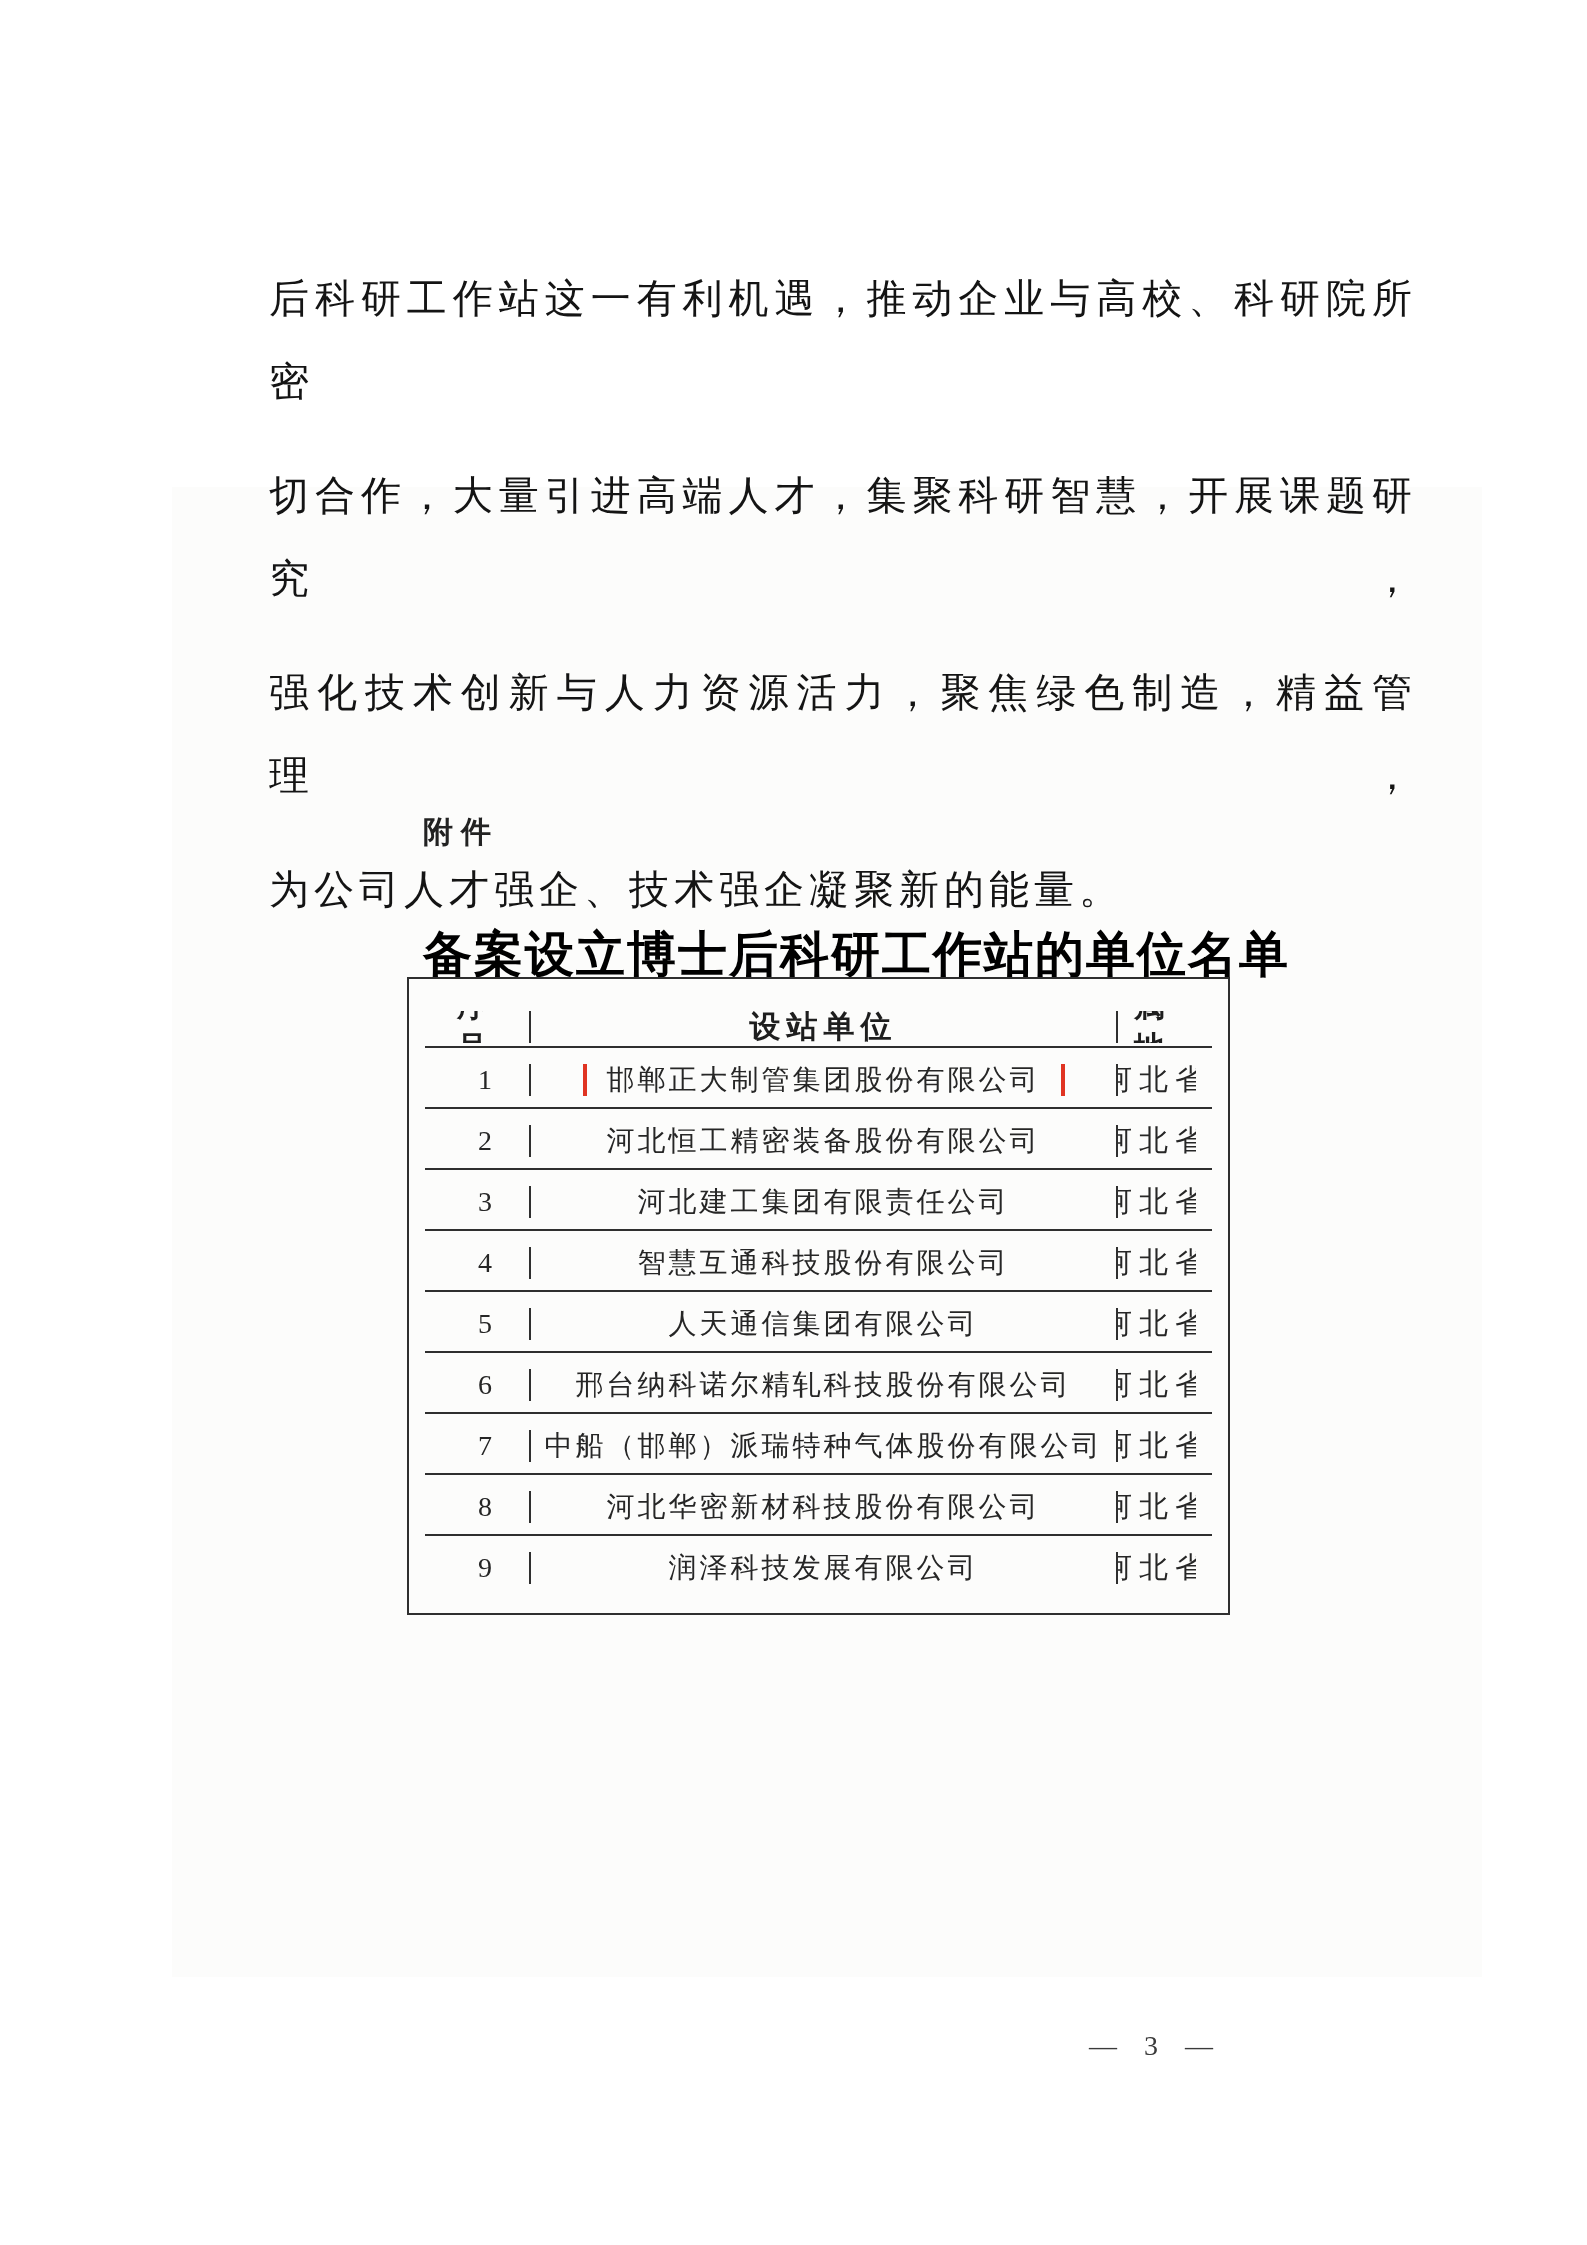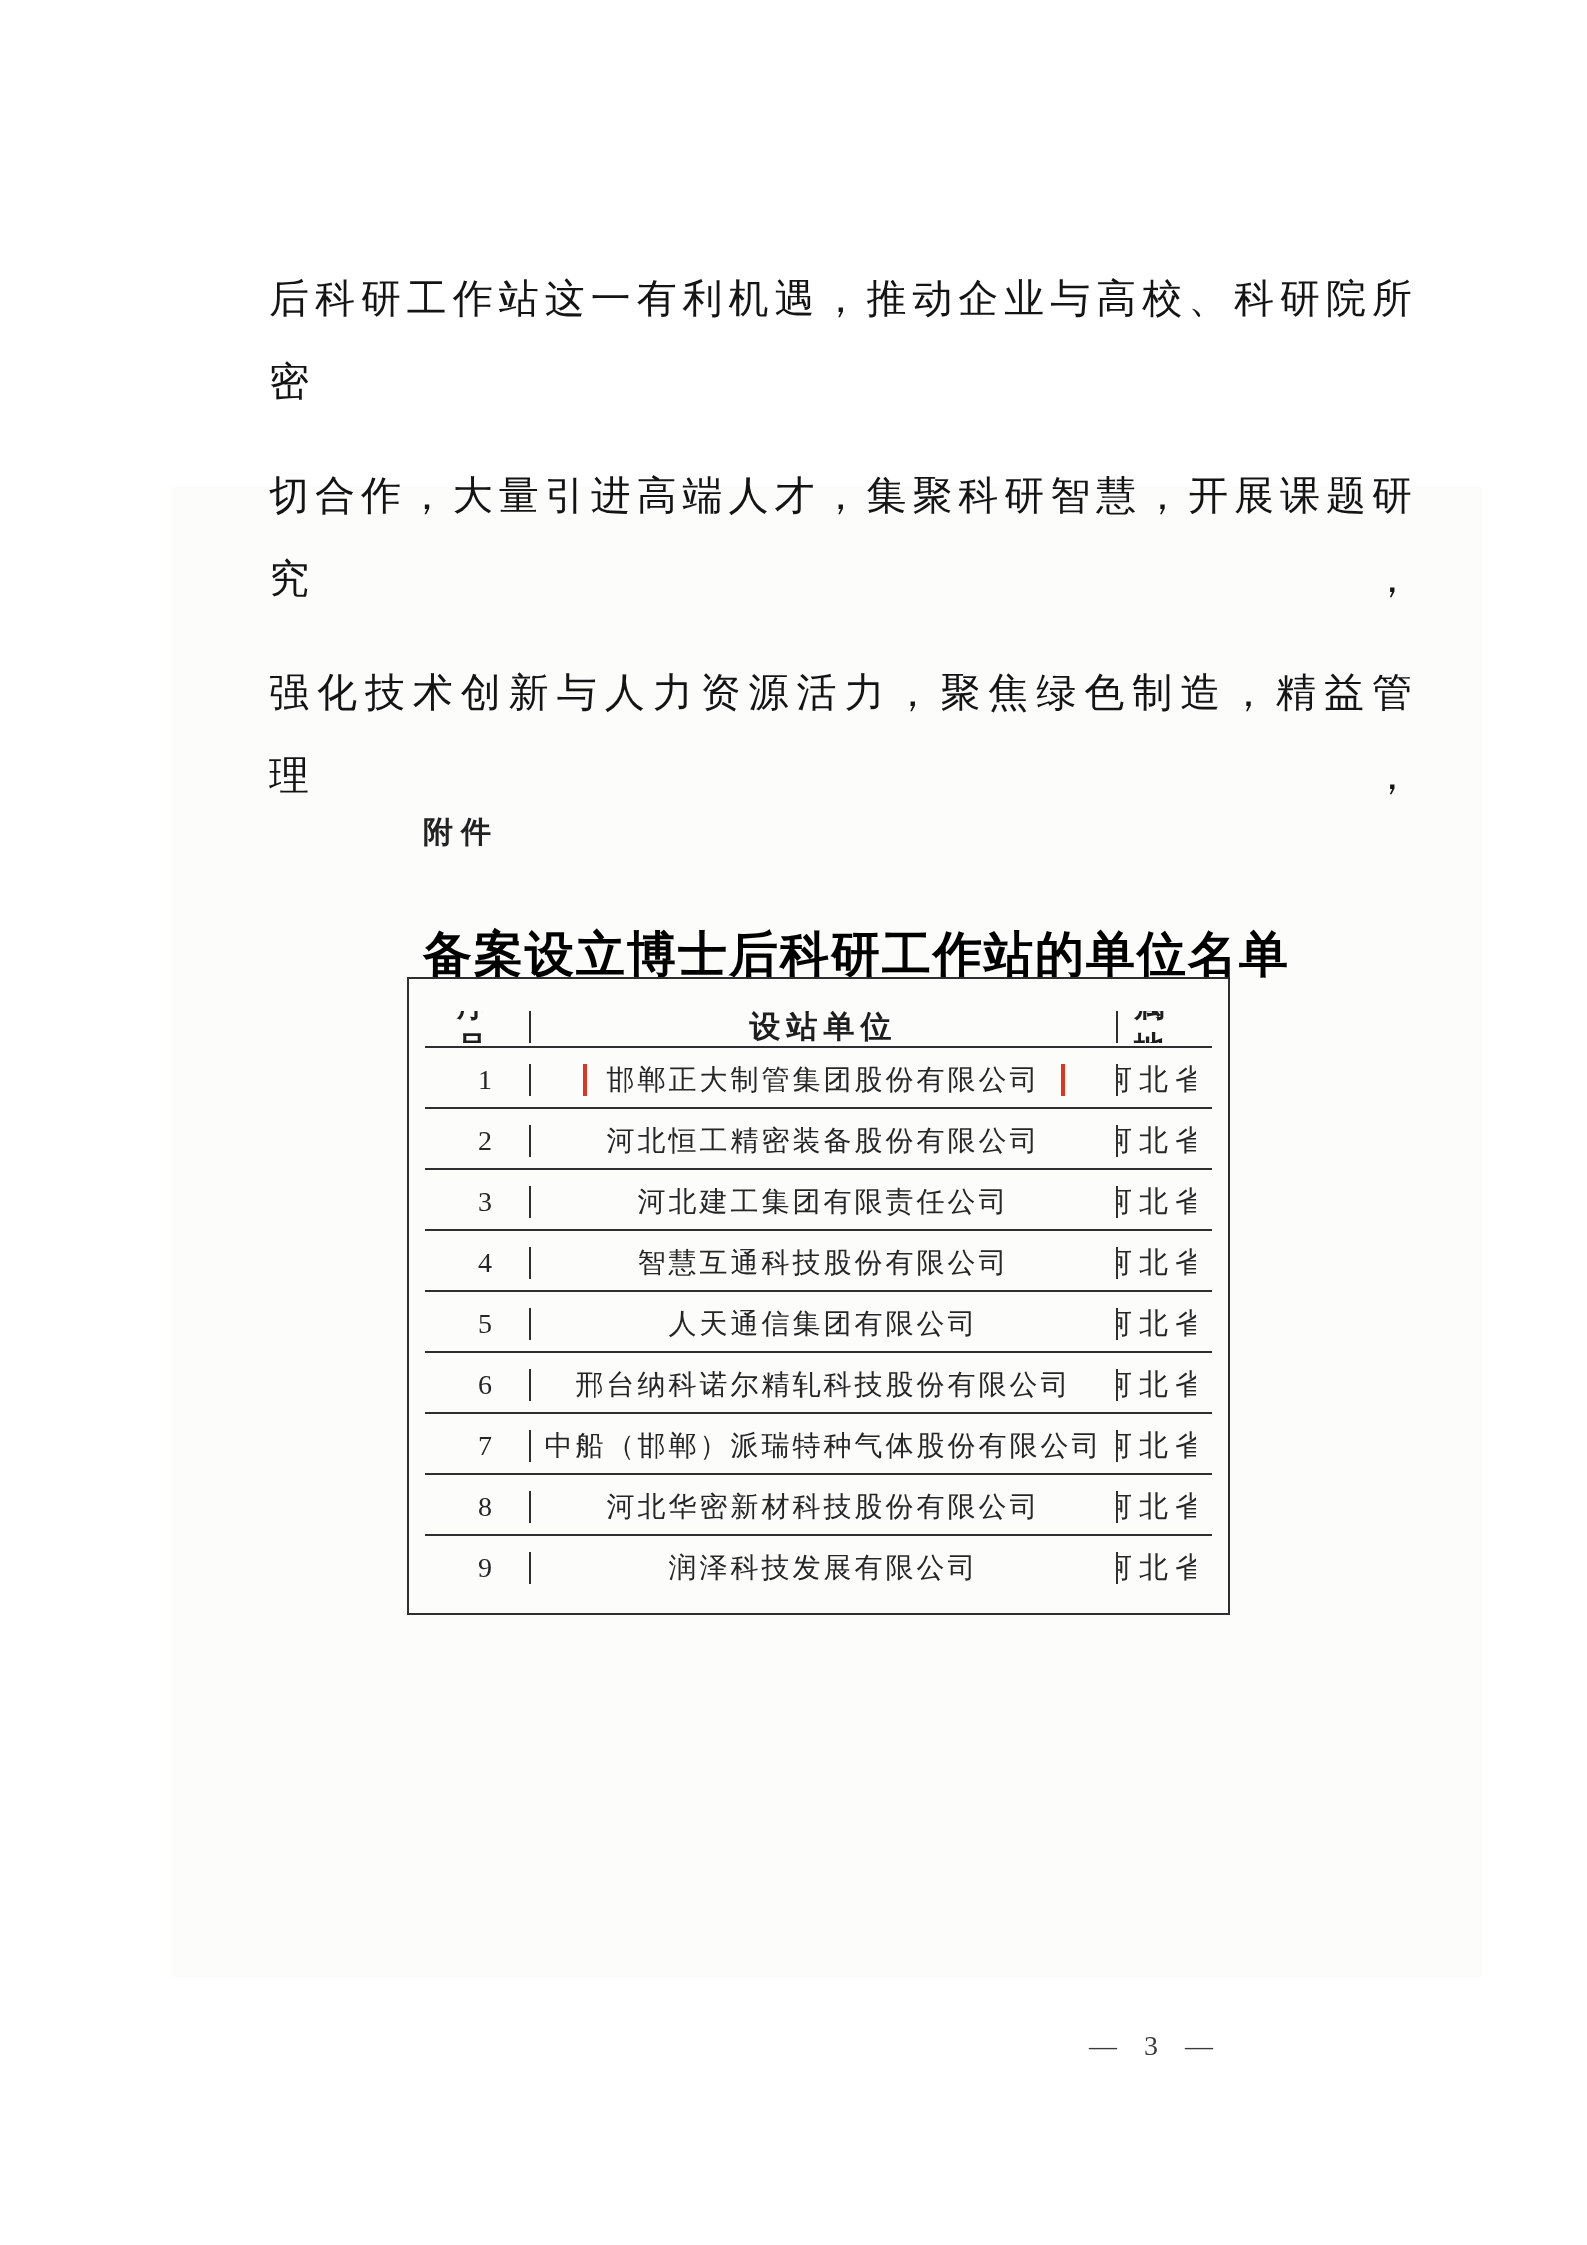--- a/index.html
+++ b/index.html
@@ -62,20 +62,21 @@
 <body>
 
 <div class="page">
 
   <div class="scan-bg"></div>
 
   <div class="paragraph">
     <div class="pline jline">后科研工作站这一有利机遇，推动企业与高校、科研院所密</div>
     <div class="pline jline">切合作，大量引进高端人才，集聚科研智慧，开展课题研究，</div>
     <div class="pline jline">强化技术创新与人力资源活力，聚焦绿色制造，精益管理，</div>
+    <div class="pline">为公司人才强企、技术强企凝聚新的能量。</div>
   </div>
 
   <div class="attachment-label">附件</div>
 
   <div class="table-title">备案设立博士后科研工作站的单位名单</div>
 
   <div class="units-table">
 
     <div class="t-row header">
       <div class="td c1">序号</div>

